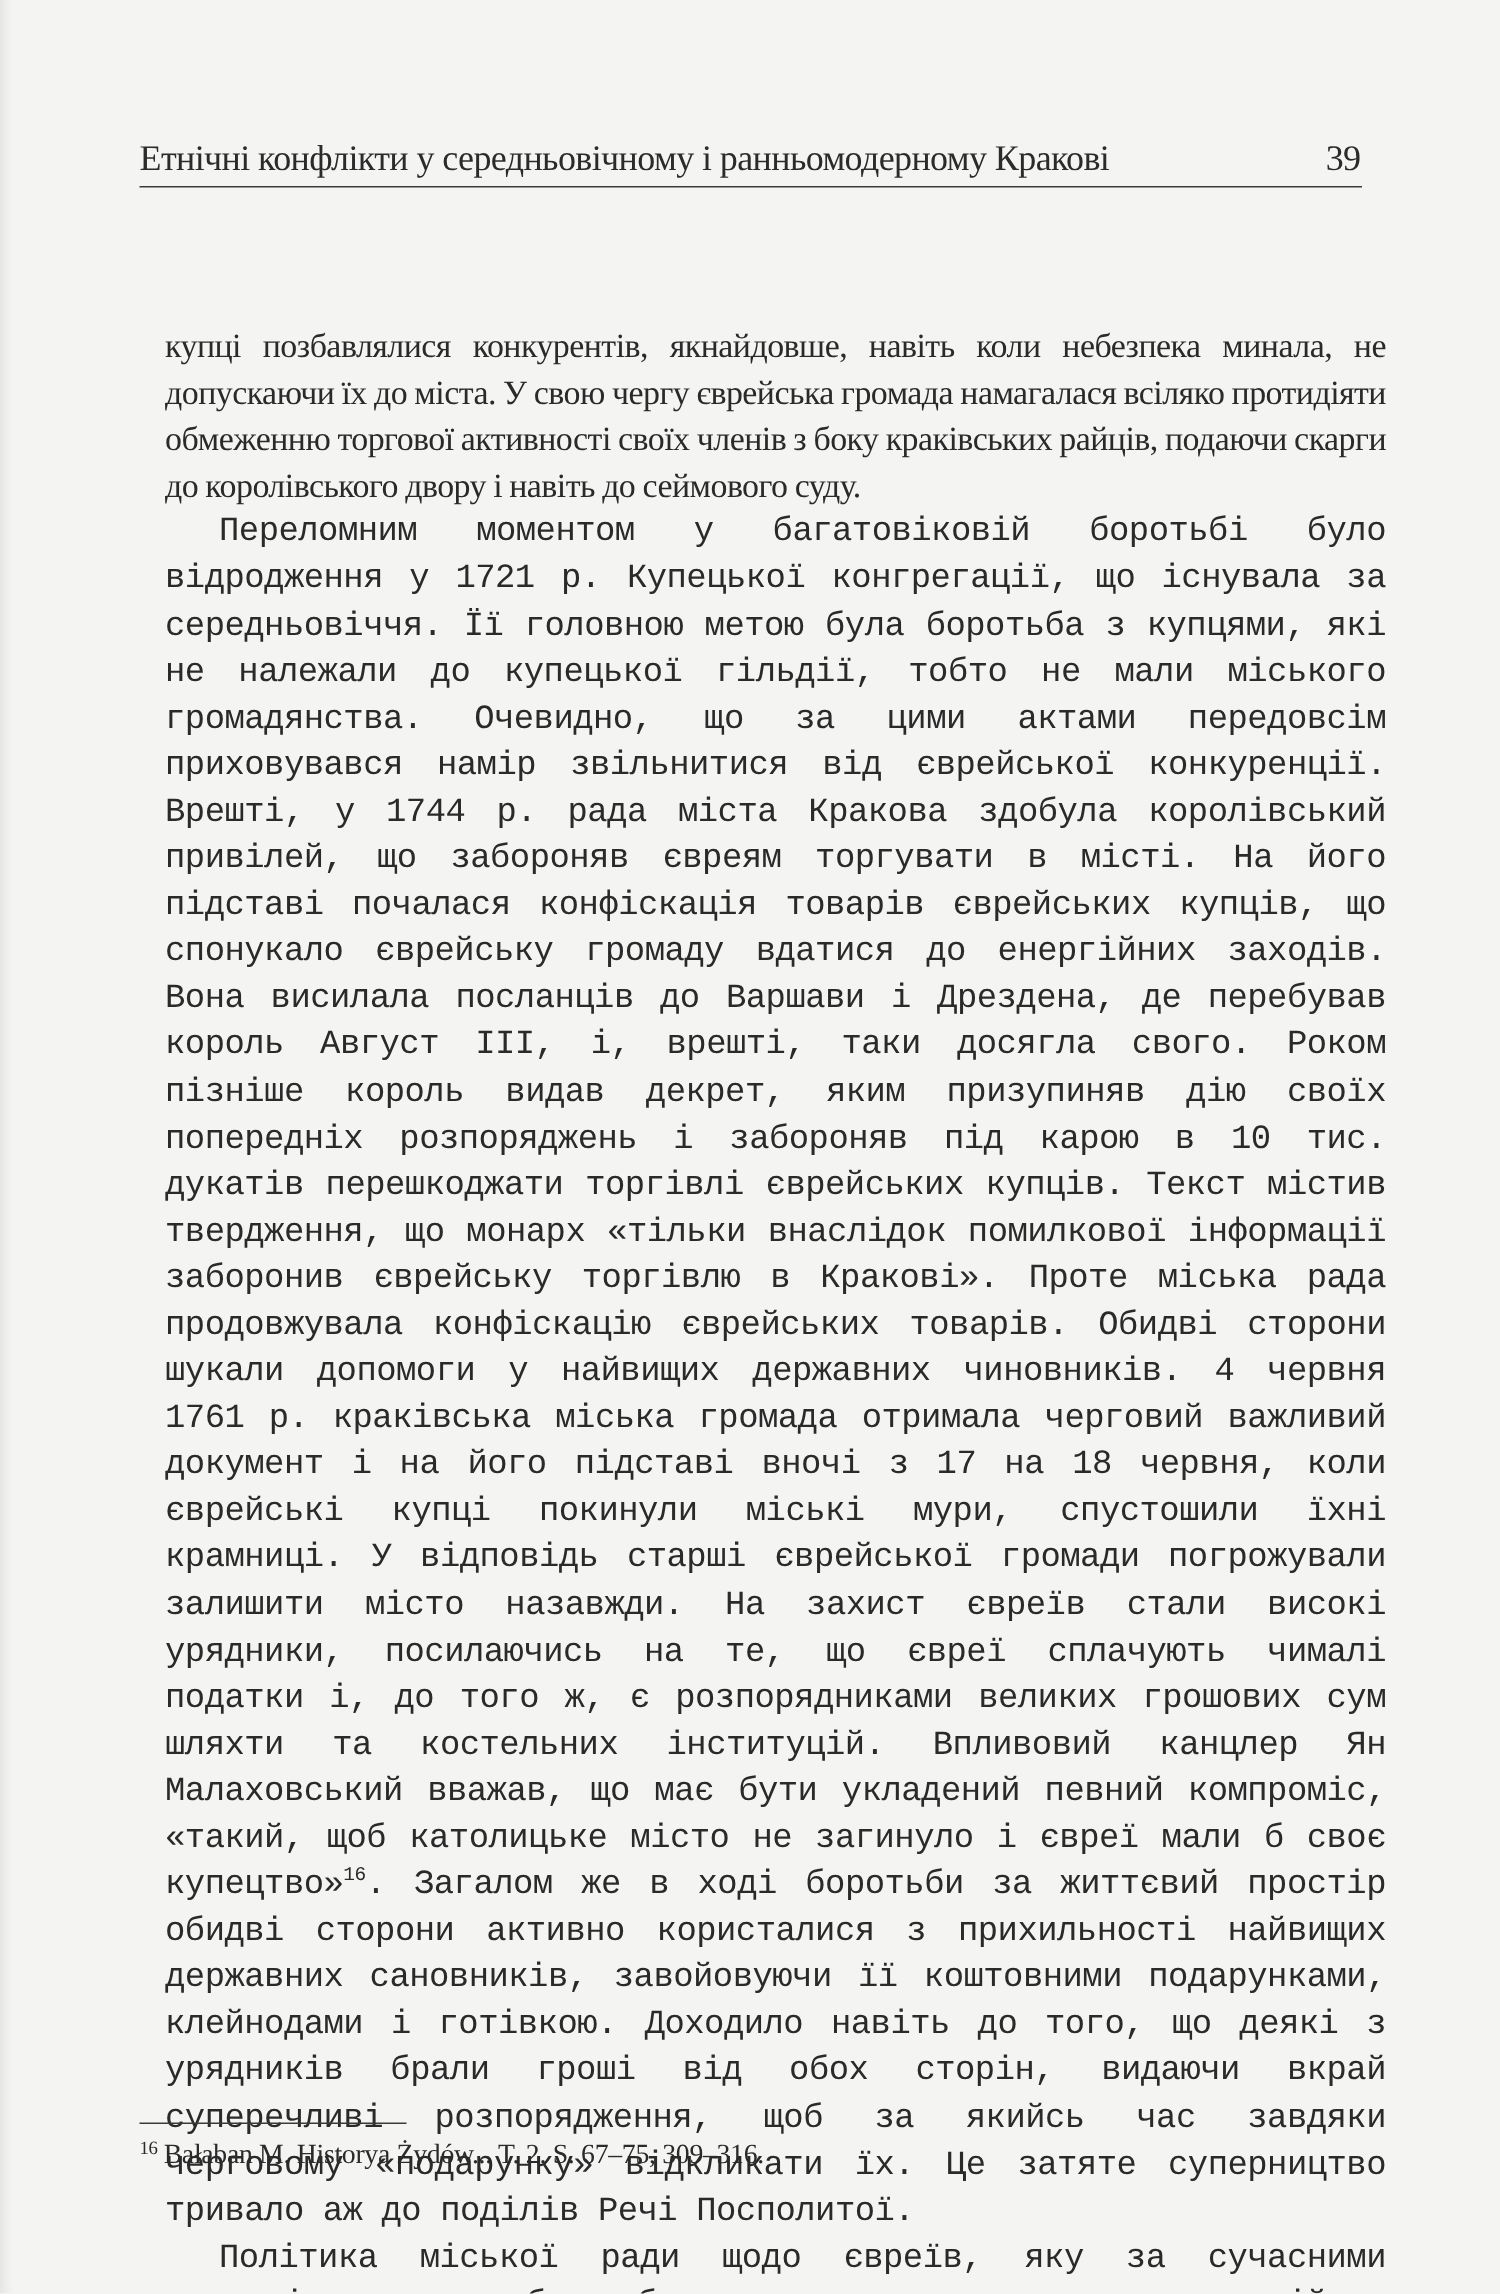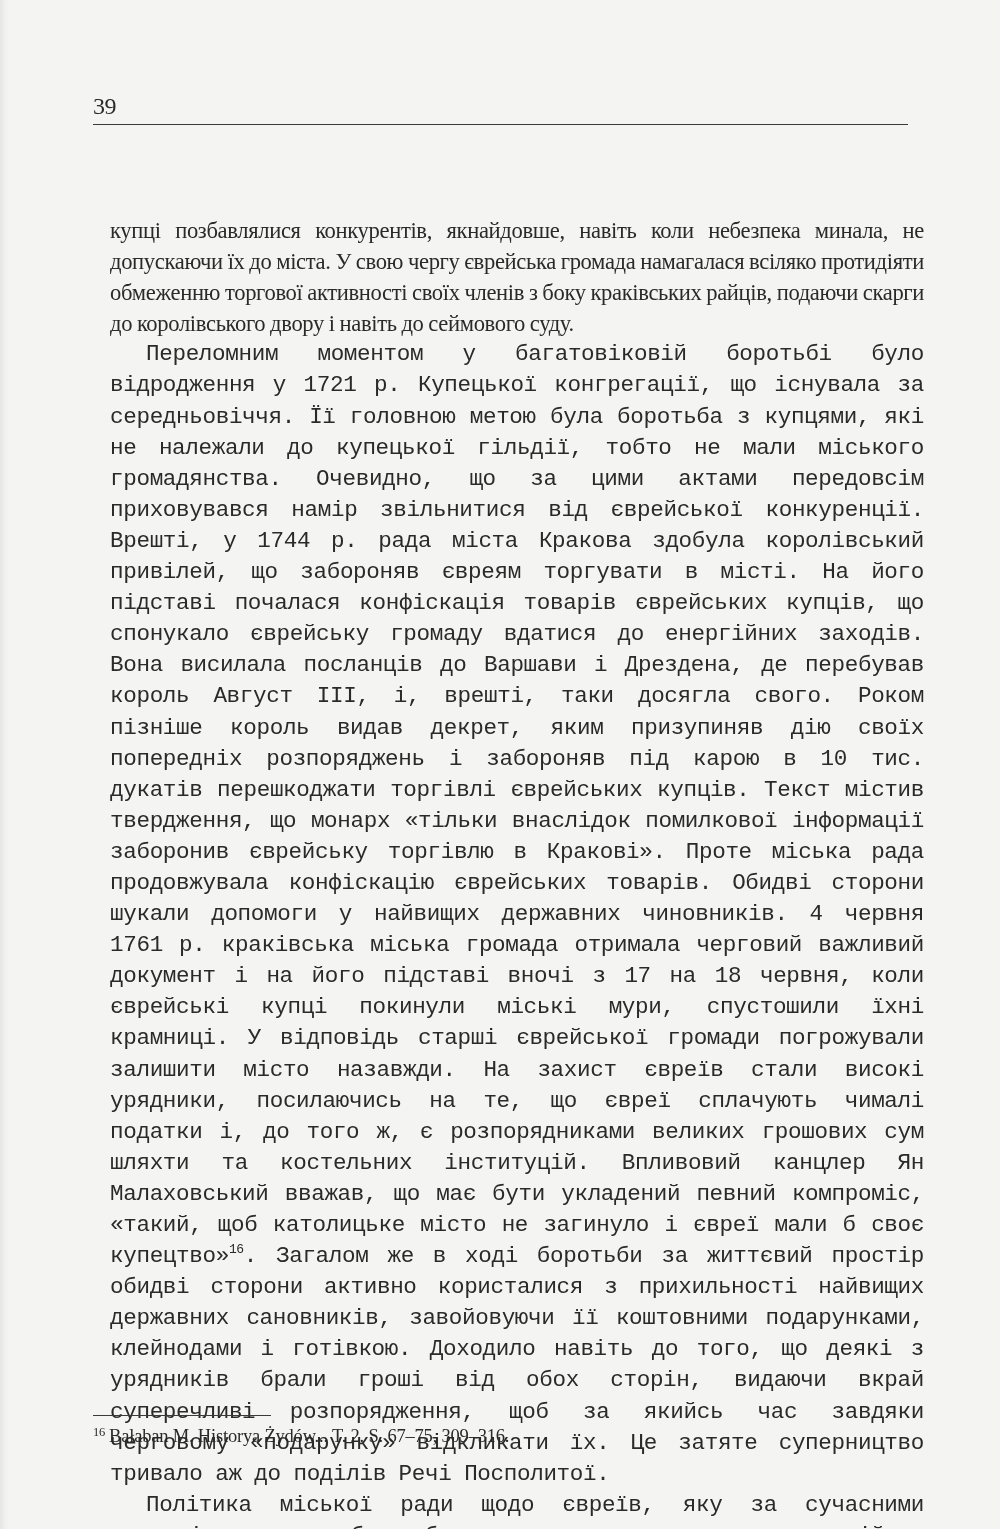--- a/index.html
+++ b/index.html
@@ -91,20 +91,21 @@
     }
     .footnote .fn-author {
     }
   </style>
 </head>
 <body>
 
 <div class="left-edge"></div>
 
 <div class="running-head">
+  <span>Етнічні конфлікти у середньовічному і ранньомодерному Кракові</span>
   <span>39</span>
 </div>
 <div class="head-rule"></div>
 
 <div class="body-text">
   <p>купці позбавлялися конкурентів, якнайдовше, навіть коли небезпека минала, не допускаючи їх до міста. У свою чергу єврейська громада намагалася всіляко протидіяти обмеженню торгової активності своїх членів з боку краківських райців, подаючи скарги до королівського двору і навіть до сеймового суду.</p>
   <p class="indent"><span>Переломним моментом у багатовіковій боротьбі було відродження у 1721 р. Купецької конгрегації, що існувала за середньовіччя. Її головною метою була боротьба з купцями, які не належали до купецької гільдії, тобто не мали міського громадянства. Очевидно, що за цими актами передовсім приховувався намір звільнитися від єврейської конкуренції. Врешті, у 1744 р. рада міста Кракова здобула королівський привілей, що забороняв євреям торгувати в місті. На його підставі почалася конфіскація товарів єврейських купців, що спонукало єврейську громаду вдатися до енергійних заходів. Вона висилала посланців до Варшави і Дрездена, де перебував король Август III, і, врешті, таки досягла свого. Роком пізніше король видав декрет, яким призупиняв дію своїх попередніх розпоряджень і забороняв під карою в 10 тис. дукатів перешкоджати торгівлі єврейських купців. Текст містив твердження, що монарх «тільки внаслідок помилкової інформації заборонив єврейську торгівлю в Кракові». Проте міська рада продовжувала конфіскацію єврейських товарів. Обидві сторони шукали допомоги у найвищих державних чиновників. 4 червня 1761 р. краківська міська громада отримала черговий важливий документ і на його підставі вночі з 17 на 18 червня, коли єврейські купці покинули міські мури, спустошили їхні крамниці. У відповідь старші єврейської громади погрожували залишити місто назавжди. На захист євреїв стали високі урядники, посилаючись на те, що євреї сплачують чималі податки і, до того ж, є розпорядниками великих грошових сум шляхти та костельних інституцій. Впливовий канцлер Ян Малаховський вважав, що має бути укладений певний компроміс, «такий, щоб католицьке місто не загинуло і євреї мали б своє купецтво»</span><sup class="fnref">16</sup><span>. Загалом же в ході боротьби за життєвий простір обидві сторони активно користалися з прихильності найвищих державних сановників, завойовуючи її коштовними подарунками, клейнодами і готівкою. Доходило навіть до того, що деякі з урядників брали гроші від обох сторін, видаючи вкрай суперечливі розпорядження, щоб за якийсь час завдяки черговому «подарунку» відкликати їх. Це затяте суперництво тривало аж до поділів Речі Посполитої.</span></p>
   <p class="indent">Політика міської ради щодо євреїв, яку за сучасними критеріями можна було б охарактеризувати як рестрикаційну, тобто таку, що обмежувала їхні права і діяльність, у той же час викликала незадоволення багатьох груп міського населення, особливо збіднілих купців-християн, як занадто лояльна. Варто зауважити, що заможніші купці, члени міської ради, таки досить толерантно ставилися до євреїв, не вбачаючи в них загрозливих конкурентів, а тому здавали їм в оренду за чималі кошти пивниці в будинках, що знаходилися на</p>
 </div>
 

